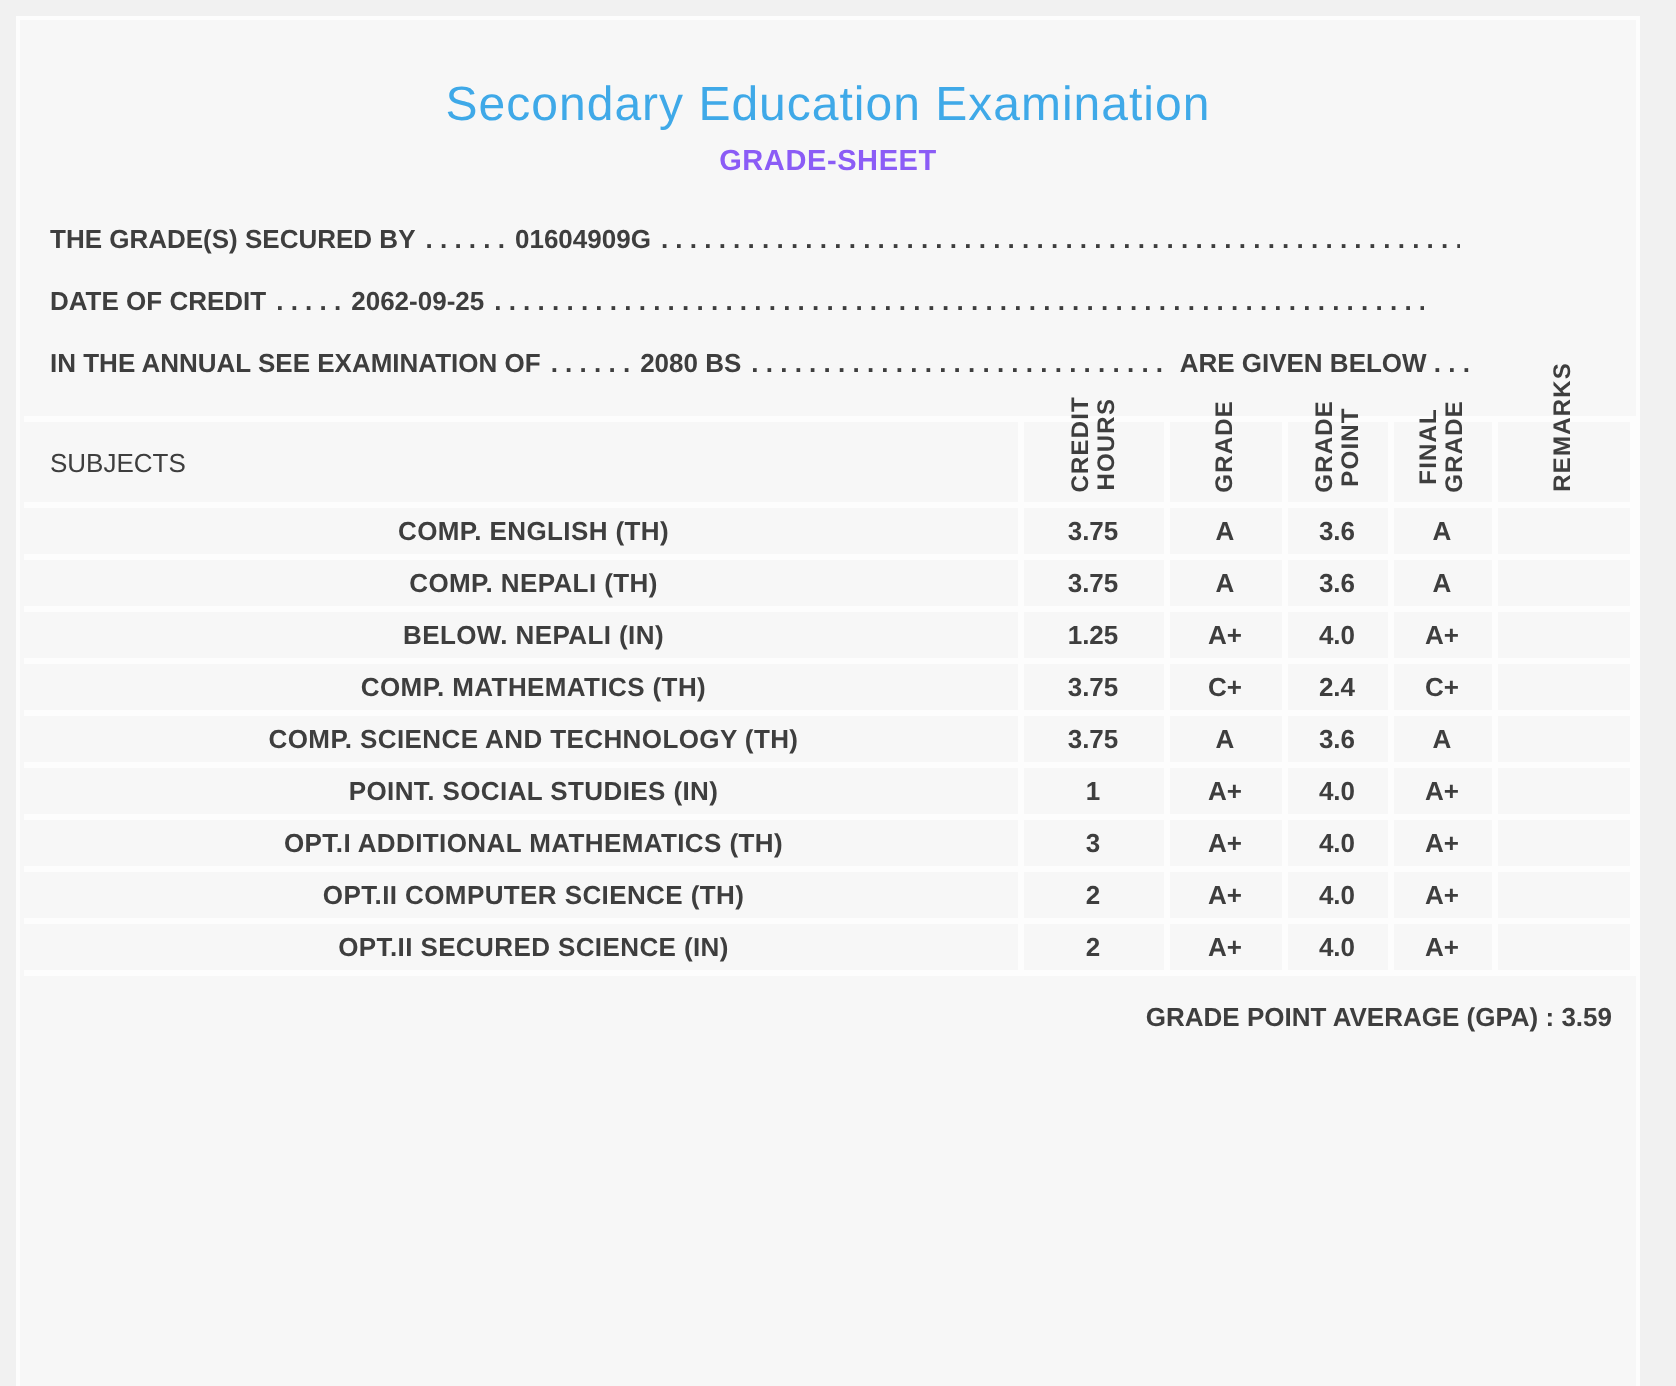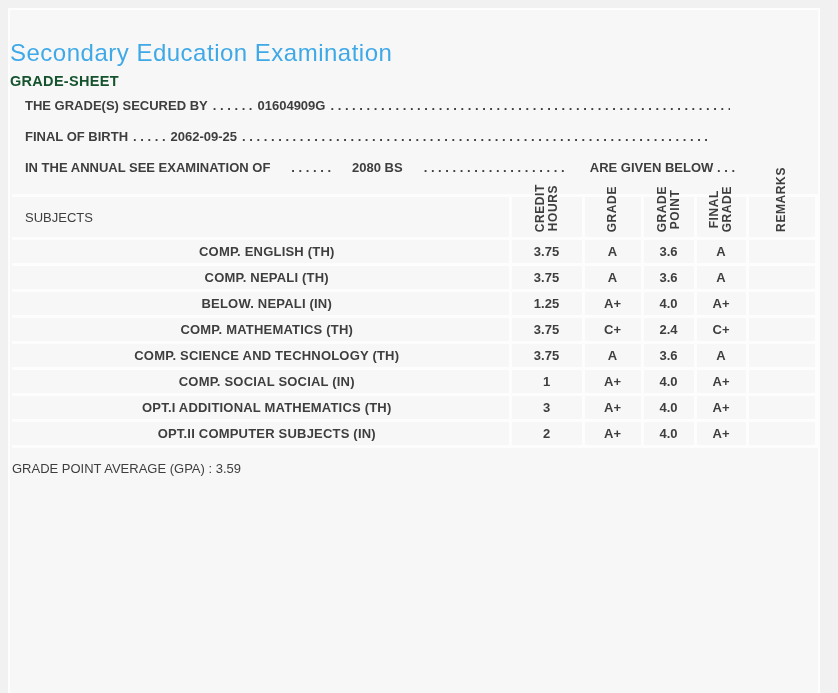--- a/index.html
+++ b/index.html
@@ -15,50 +15,51 @@
   .card {
     position: absolute;
     left: 8px; top: 8px;
     width: 812px; height: 720px;
     background: #f7f7f7;
     border: 2px solid #fdfdfd;
     padding-top: 30px;
   }
   .title {
     margin: 0;
-    text-align: left;
+    text-align: center;
     font-size: 24px;
     font-weight: 400;
     letter-spacing: 0.5px;
     line-height: 26px;
     color: #3fa9e8;
   }
   .subtitle {
     margin: 6px 0 0;
+    text-align: center;
     font-size: 14.5px;
     font-weight: 700;
     letter-spacing: 0.3px;
     line-height: 18px;
-    color: #14532d;
-  }
-  .info { margin-top: 8px; padding-left: 15px; font-size: 13px; font-weight: 700; }
+    color: #8b5cf6;
+  }
+  .info { margin-top: 22px; padding-left: 15px; font-size: 13px; font-weight: 700; }
   .info-line {
     display: flex;
     align-items: baseline;
     height: 16px;
     margin-bottom: 15px;
     overflow: hidden;
     white-space: nowrap;
   }
   .info-line > * + * { margin-left: 5px; }
   .part { flex: 0 0 auto; }
   .fill { flex: 1 1 auto; min-width: 0; overflow: hidden; }
   .w1 { width: 705px; }
   .w2 { width: 687px; }
-  .w3 { width: 710px; gap: 16px; }
+  .w3 { width: 710px; }
 
   table.grade-table {
     border-collapse: collapse;
     table-layout: fixed;
     width: 804px;
     margin: 18px 2px 0;
   }
   .grade-table th, .grade-table td { border-bottom: 3px solid #fdfdfd; padding: 0; }
   .grade-table thead th { border-top: 3px solid #fdfdfd; }
   .grade-table .vcol { border-left: 3px solid #fdfdfd; }
@@ -86,43 +87,43 @@
     font-size: 12px;
     font-weight: 700;
     letter-spacing: 0.6px;
     line-height: 13px;
     color: #3e3e3e;
   }
   .gpa {
     width: 804px;
     margin: 13px 2px 0;
     padding-right: 10px;
-    text-align: left;
+    text-align: right;
     font-size: 13px;
-    font-weight: 400;
+    font-weight: 700;
     color: #3e3e3e;
   }
 </style>
 </head>
 <body>
 
 <div class="card">
 
   <h1 class="title">Secondary Education Examination</h1>
   <h2 class="subtitle">GRADE-SHEET</h2>
 
   <div class="info">
     <div class="info-line w1">
       <span class="part">THE GRADE(S) SECURED BY</span>
       <span class="part">. . . . . .</span>
       <span class="part">01604909G</span>
       <span class="fill">. . . . . . . . . . . . . . . . . . . . . . . . . . . . . . . . . . . . . . . . . . . . . . . . . . . . . . . . . . . . . . . . . . . . . . . . . . . . . . . . . . . . . . . .</span>
     </div>
     <div class="info-line w2">
-      <span class="part">FINAL OF BIRTH</span>
+      <span class="part">DATE OF CREDIT</span>
       <span class="part">. . . . .</span>
       <span class="part">2062-09-25</span>
       <span class="fill">. . . . . . . . . . . . . . . . . . . . . . . . . . . . . . . . . . . . . . . . . . . . . . . . . . . . . . . . . . . . . . . . . . . . . . . . . . . . . . . . . . . . . . . .</span>
     </div>
     <div class="info-line w3">
       <span class="part">IN THE ANNUAL SEE EXAMINATION OF</span>
       <span class="part">. . . . . .</span>
       <span class="part">2080 BS</span>
       <span class="fill">. . . . . . . . . . . . . . . . . . . . . . . . . . . . . . . . . . . . . . . . . . . . . . . . . . . . . . . . . . . . . . . . . . . . . . . . . . . . . . . . . . . . . . . .</span>
       <span class="part">ARE GIVEN BELOW . . .</span>
@@ -206,37 +207,45 @@
         </tr>
         <tr>
           <td class="subject">COMP. SCIENCE AND TECHNOLOGY (TH)</td>
           <td class="val vcol">3.75</td>
           <td class="val vcol">A</td>
           <td class="val vcol">3.6</td>
           <td class="val vcol">A</td>
           <td class="val vcol last"></td>
         </tr>
         <tr>
-          <td class="subject">COMP. SOCIAL SOCIAL (IN)</td>
+          <td class="subject">POINT. SOCIAL STUDIES (IN)</td>
           <td class="val vcol">1</td>
           <td class="val vcol">A+</td>
           <td class="val vcol">4.0</td>
           <td class="val vcol">A+</td>
           <td class="val vcol last"></td>
         </tr>
         <tr>
           <td class="subject">OPT.I ADDITIONAL MATHEMATICS (TH)</td>
           <td class="val vcol">3</td>
           <td class="val vcol">A+</td>
           <td class="val vcol">4.0</td>
           <td class="val vcol">A+</td>
           <td class="val vcol last"></td>
         </tr>
         <tr>
-          <td class="subject">OPT.II COMPUTER SUBJECTS (IN)</td>
+          <td class="subject">OPT.II COMPUTER SCIENCE (TH)</td>
+          <td class="val vcol">2</td>
+          <td class="val vcol">A+</td>
+          <td class="val vcol">4.0</td>
+          <td class="val vcol">A+</td>
+          <td class="val vcol last"></td>
+        </tr>
+        <tr>
+          <td class="subject">OPT.II SECURED SCIENCE (IN)</td>
           <td class="val vcol">2</td>
           <td class="val vcol">A+</td>
           <td class="val vcol">4.0</td>
           <td class="val vcol">A+</td>
           <td class="val vcol last"></td>
         </tr>
       </tbody>
   </table>
 
   <div class="gpa">

